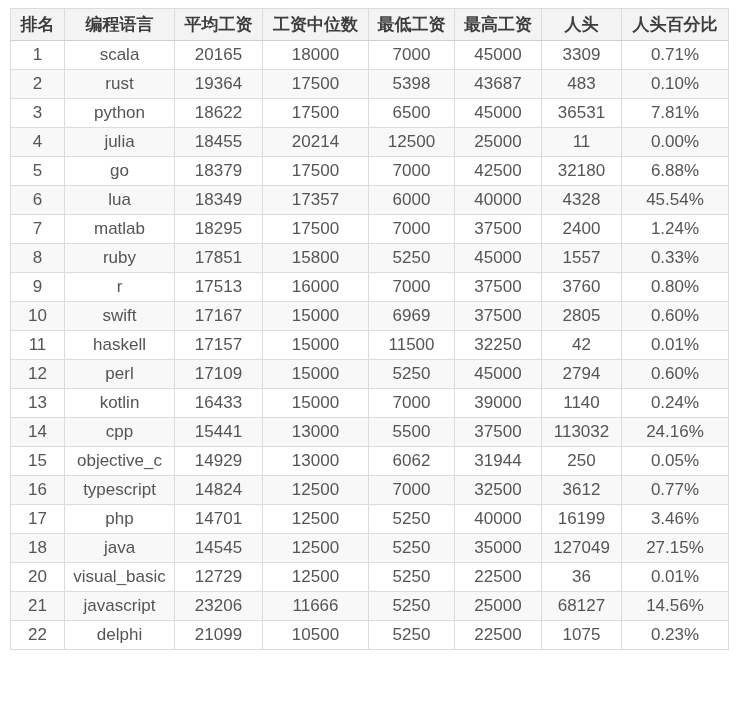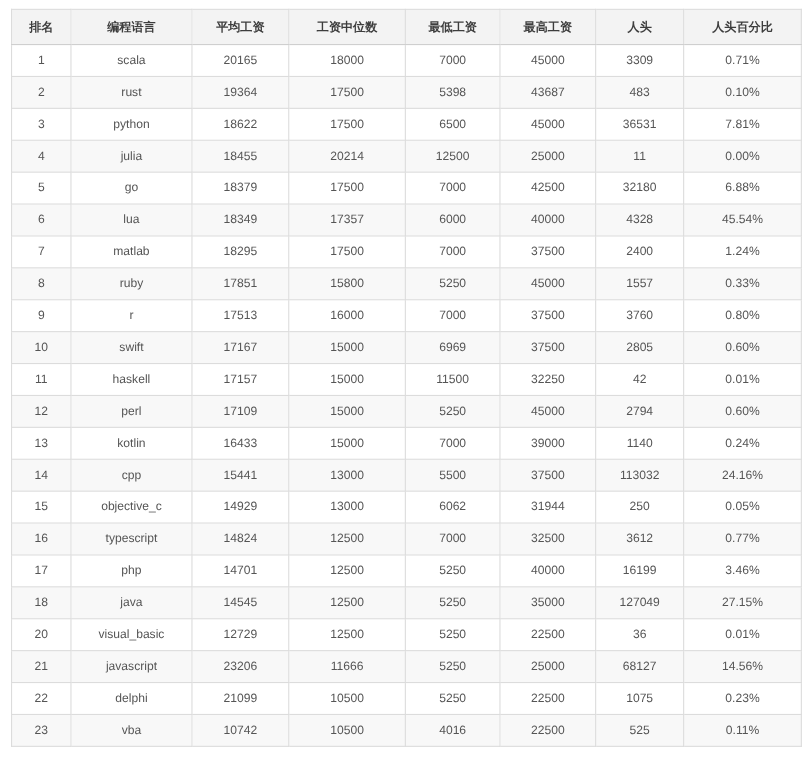--- a/index.html
+++ b/index.html
@@ -9,21 +9,21 @@
     font-family: "Liberation Sans", "DejaVu Sans", sans-serif;
   }
   .page {
     padding: 8px 10px;
     width: 718px;
   }
   table.data-table {
     border-collapse: collapse;
     table-layout: fixed;
     width: 718px;
-    font-size: 11px;
+    font-size: 17px;
     padding-left: 28px;
   }
   table.data-table th,
   table.data-table td {
     border: 1px solid #dcdcdc;
     text-align: center;
     vertical-align: middle;
     padding: 0;
     overflow: hidden;
     white-space: nowrap;
@@ -306,25 +306,15 @@
     <td>22</td>
     <td>delphi</td>
     <td>21099</td>
     <td>10500</td>
     <td>5250</td>
     <td>22500</td>
     <td>1075</td>
     <td>0.23%</td>
   </tr>
 
-  <tr>
-    <td>23</td>
-    <td>vba</td>
-    <td>10742</td>
-    <td>10500</td>
-    <td>4016</td>
-    <td>22500</td>
-    <td>525</td>
-    <td>0.11%</td>
-  </tr>
 </tbody>
   </table>
 </div>
 
 </body></html>

